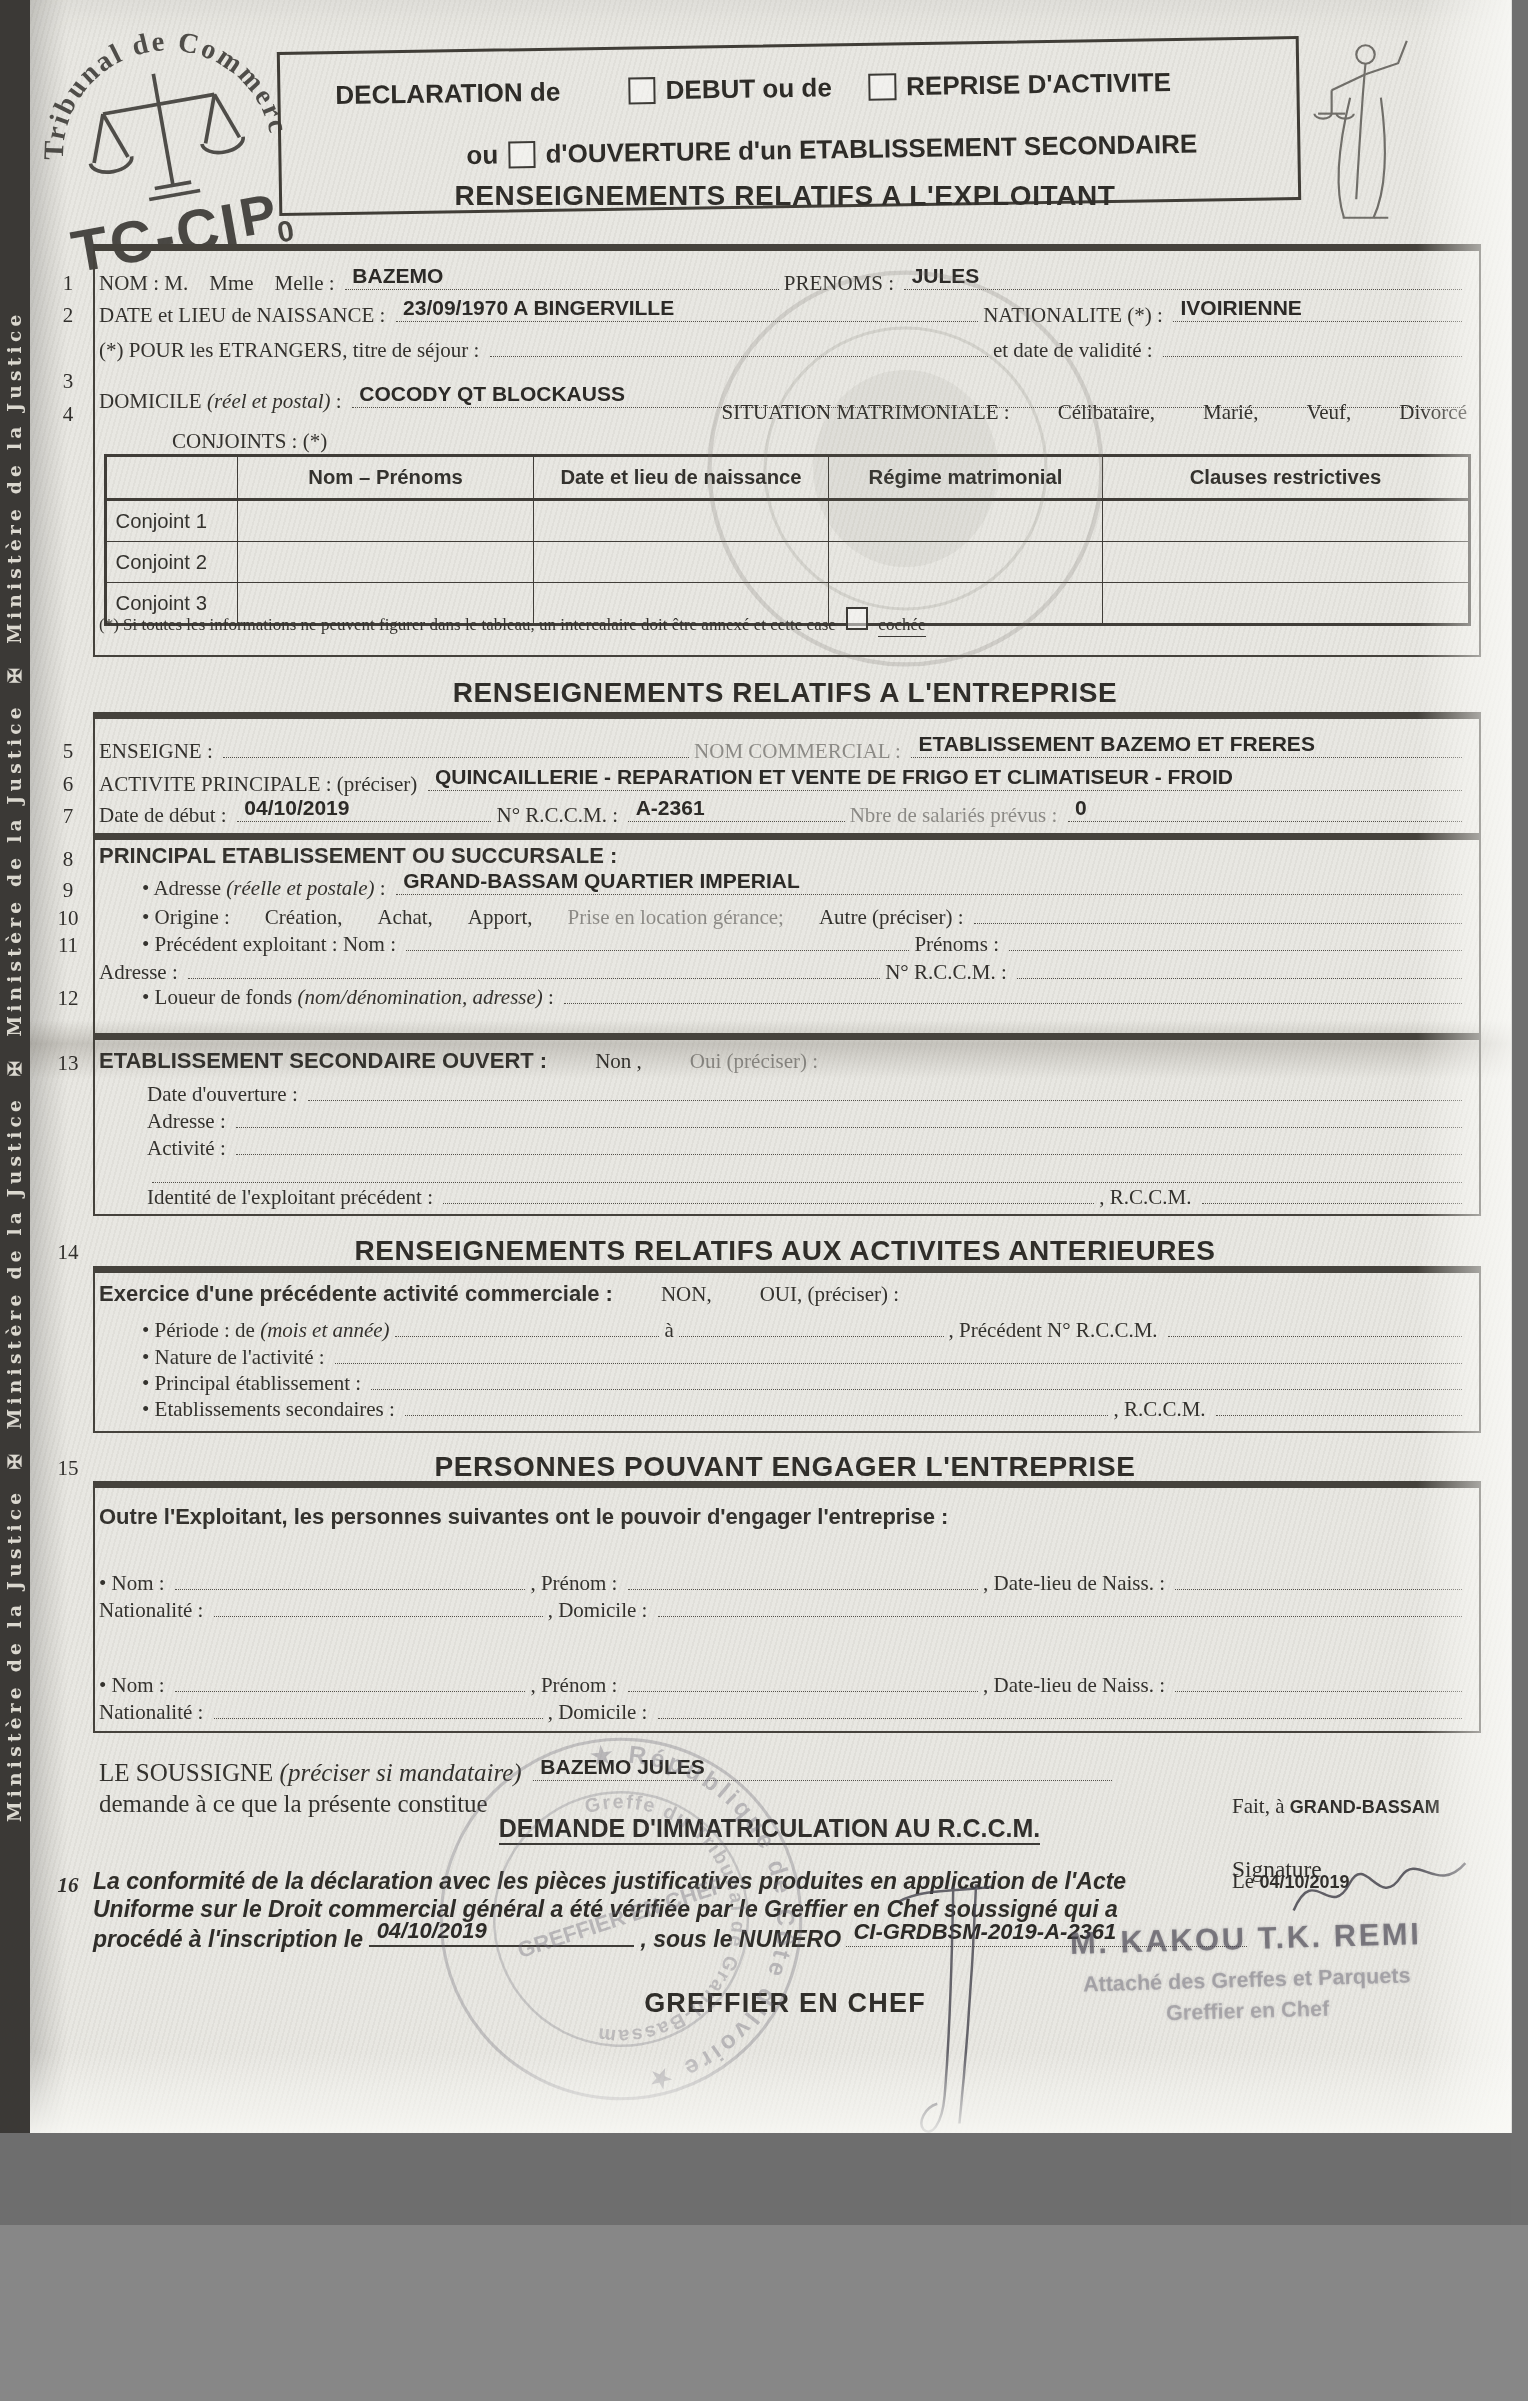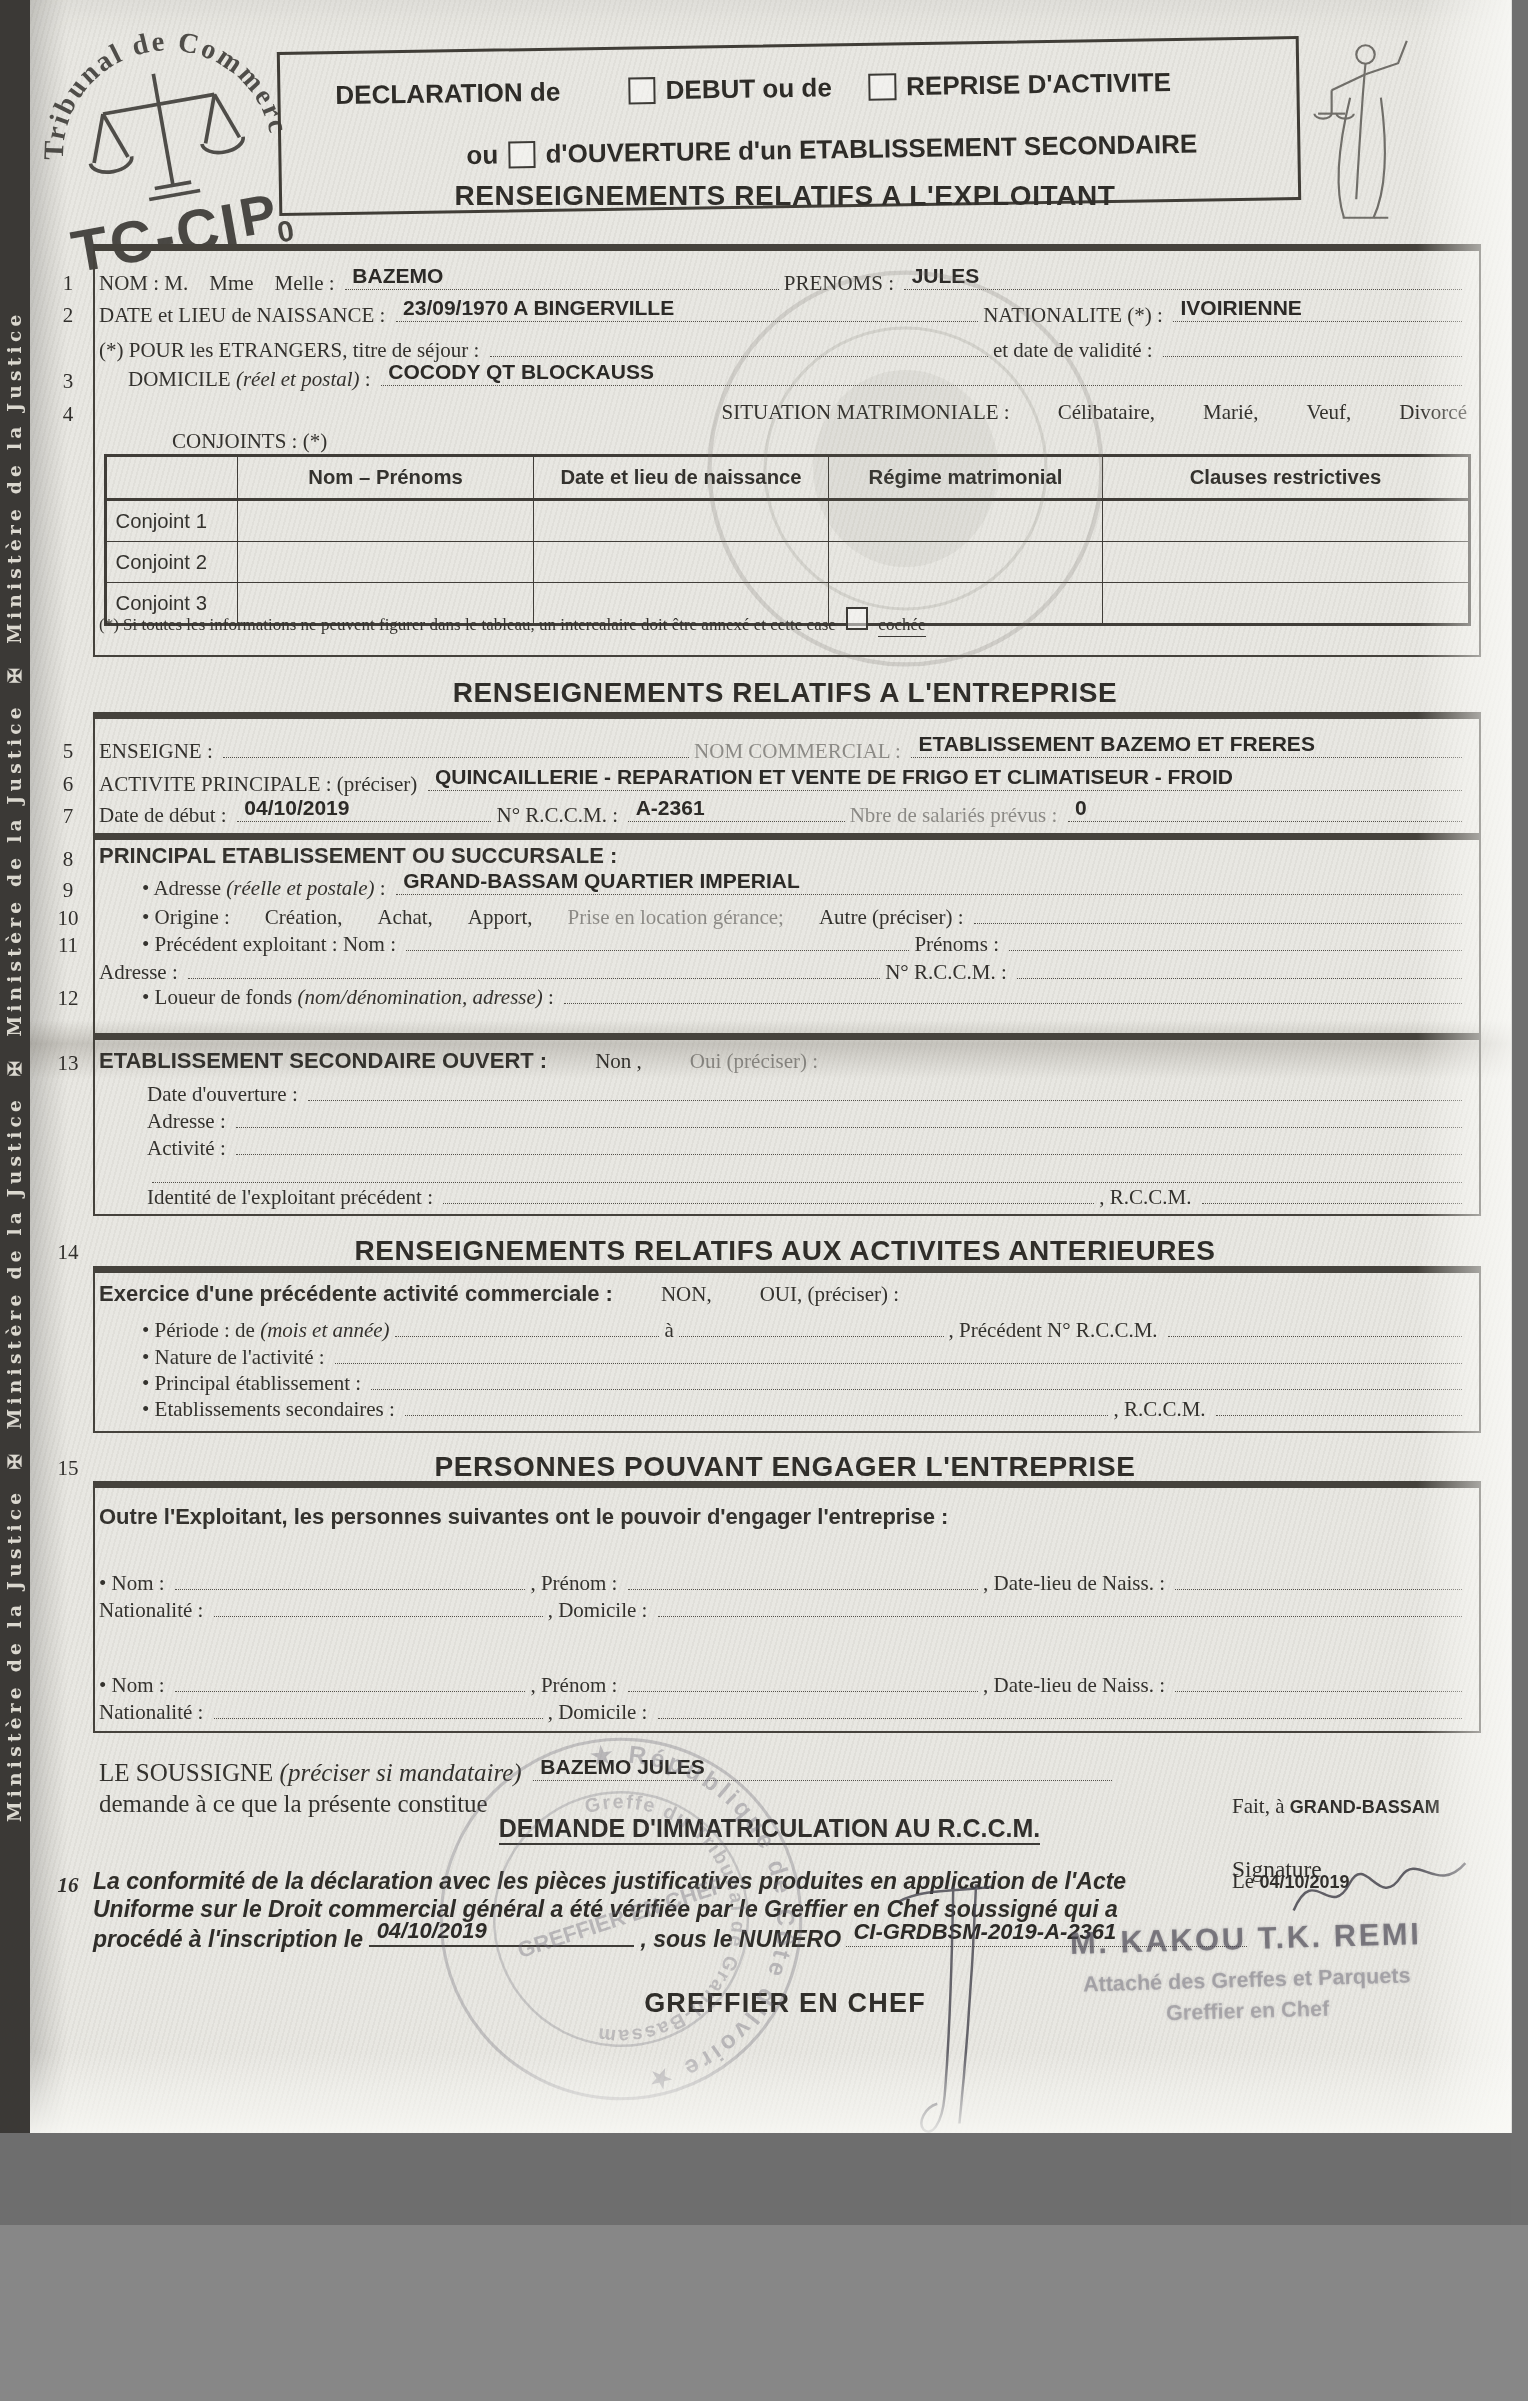--- a/index.html
+++ b/index.html
@@ -168,21 +168,21 @@
   </div>
 
   <div class="fr" style="top:336px;">
     <span class="lb">(*) POUR les ETRANGERS, titre de séjour : </span>
     <span class="dots" style="flex:1;"></span>
     <span class="lb">et date de validité : </span>
     <span class="dots" style="flex:.6;"></span>
   </div>
 
   <div class="num" style="top:369px;">3</div>
-  <div class="fr" style="top:365px;margin-left:29px;">
+  <div class="fr" style="top:387px;">
     <span class="lb">DOMICILE </span>
     <span class="it">(réel et postal)</span>
     <span class="lb"> : </span>
     <span class="dots" style="flex:1;">
         <span class="dv">COCODY QT BLOCKAUSS</span>
       </span>
   </div>
 
   <div class="num" style="top:402px;">4</div>
   <div class="fr" style="top:399px;justify-content:flex-end;">

